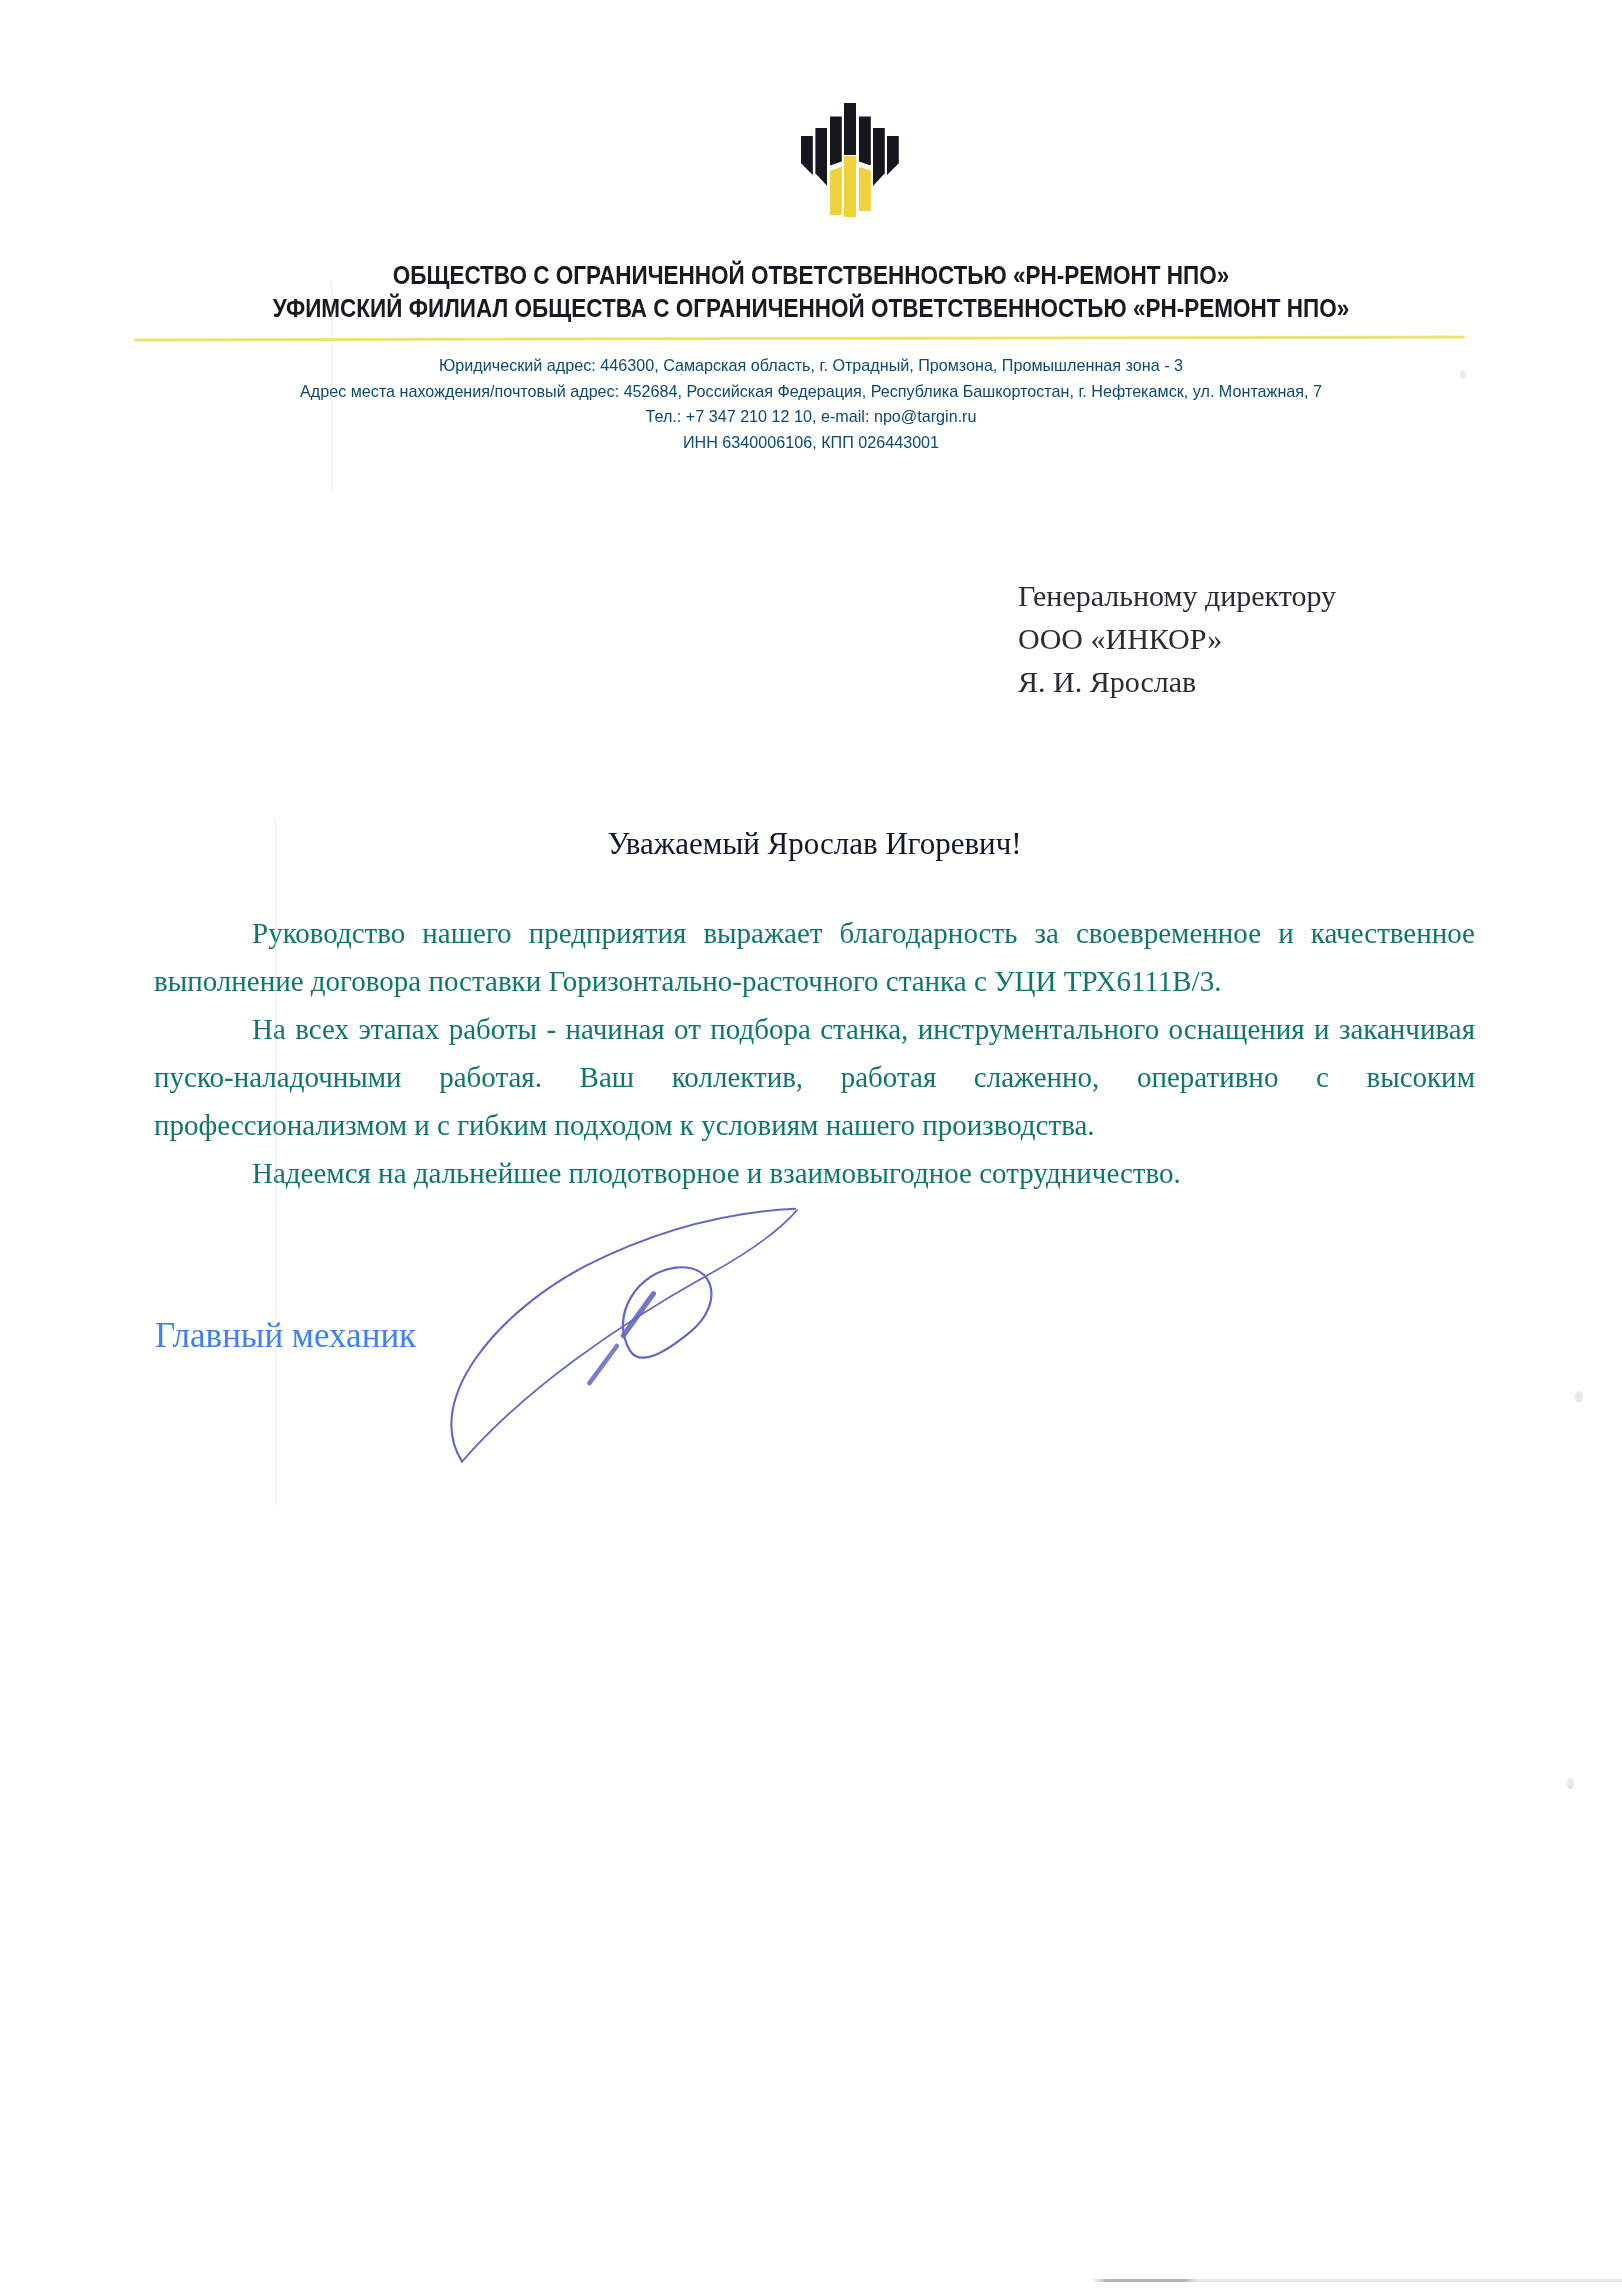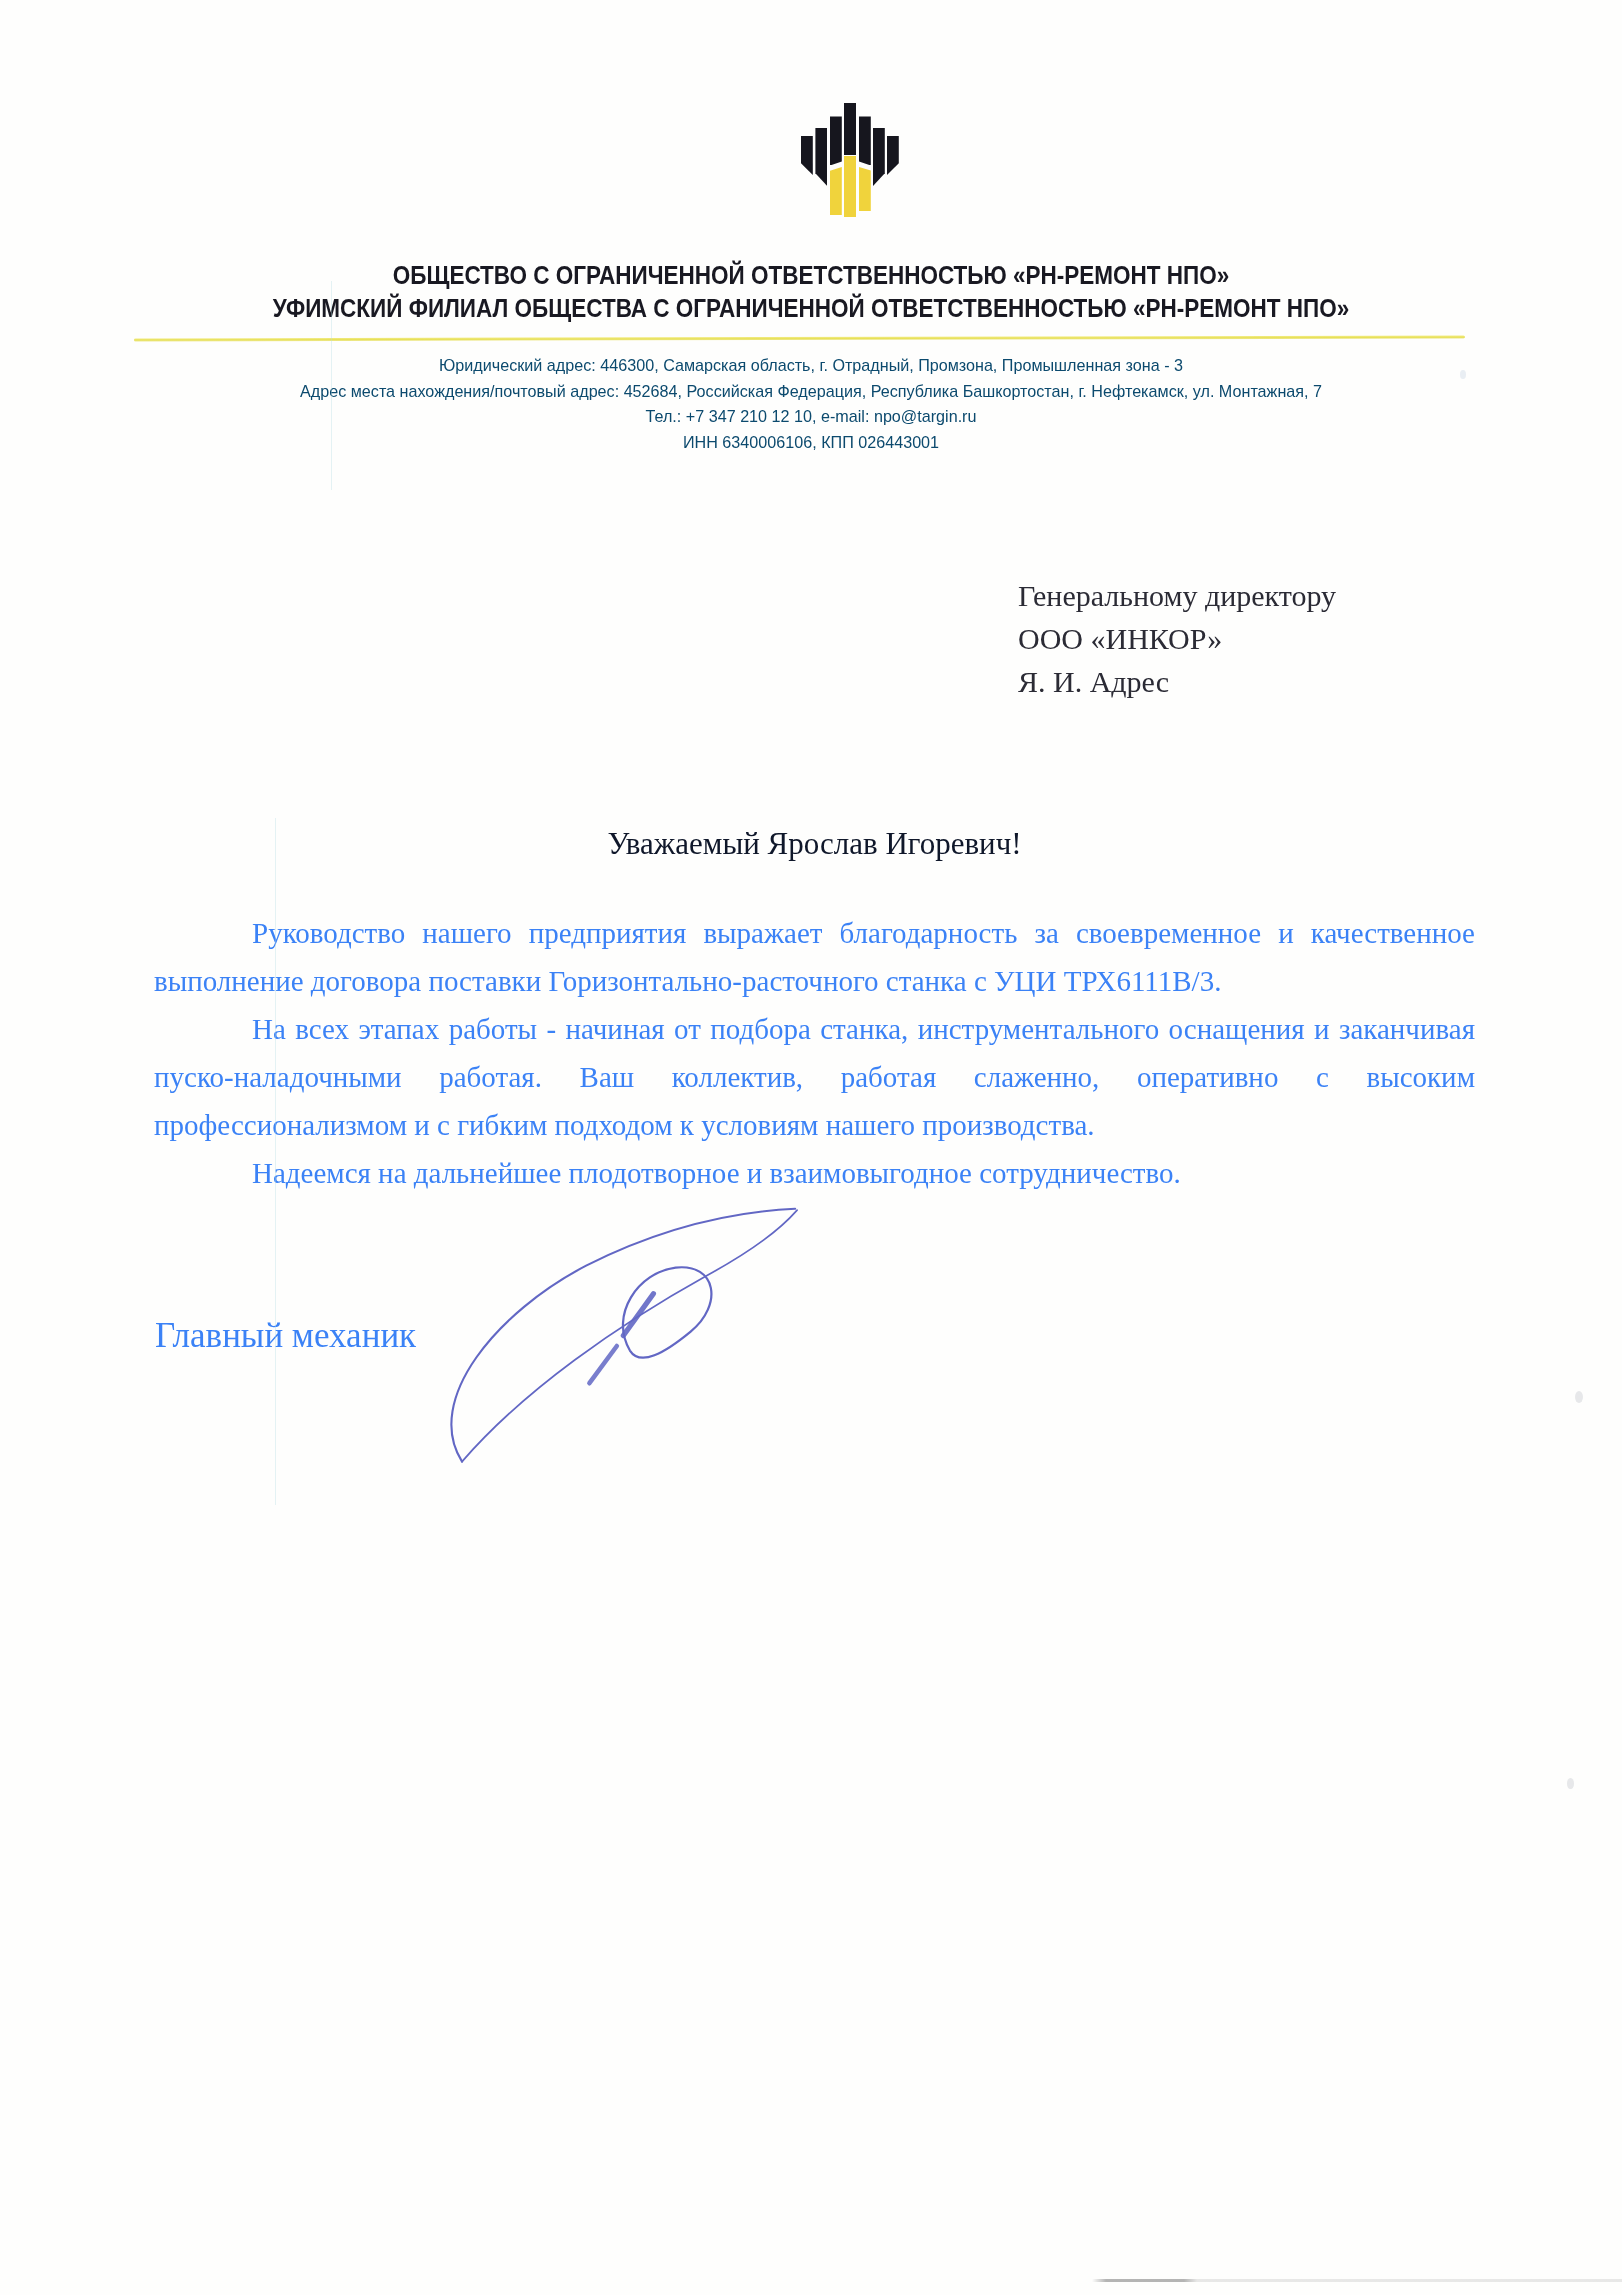--- a/index.html
+++ b/index.html
@@ -87,21 +87,21 @@
     font-size: 31px;
     color: #0f172a;
   }
   .body-text {
     position: absolute;
     left: 154px; top: 909px;
     width: 1321px;
     font-size: 29px;
     line-height: 48px;
     text-align: justify;
-    color: #3b82f6;
+    color: #0f766e;
   }
   .body-text p { margin: 0; text-indent: 98px; }
 
   
   .signoff-title {
     position: absolute;
     left: 155px; top: 1316px;
     font-size: 35px;
     color: #3b82f6;
   }
@@ -161,21 +161,21 @@
   <div class="contacts">
     <div class="line">Юридический адрес: 446300, Самарская область, г. Отрадный, Промзона, Промышленная зона - 3</div>
     <div class="line">Адрес места нахождения/почтовый адрес: 452684, Российская Федерация, Республика Башкортостан, г. Нефтекамск, ул. Монтажная, 7</div>
     <div class="line">Тел.: +7 347 210 12 10, e-mail: npo@targin.ru</div>
     <div class="line">ИНН 6340006106, КПП 026443001</div>
   </div>
 
   <div class="recipient">
     <div>Генеральному директору</div>
     <div>ООО «ИНКОР»</div>
-    <div>Я. И. Адрес</div>
+    <div>Я. И. Ярослав</div>
   </div>
 
   <div class="salutation">Уважаемый Ярослав Игоревич!</div>
 
   <div class="body-text">
     <p>Руководство нашего предприятия выражает благодарность за своевременное и качественное выполнение договора поставки Горизонтально-расточного станка  с УЦИ ТРХ6111В/3.</p>
     <p>На всех этапах работы - начиная от подбора станка, инструментального оснащения и заканчивая пуско-наладочными работая. Ваш коллектив, работая слаженно, оперативно с высоким профессионализмом и с гибким подходом к условиям нашего производства.</p>
     <p>Надеемся на дальнейшее плодотворное и взаимовыгодное сотрудничество.</p>
   </div>
 

